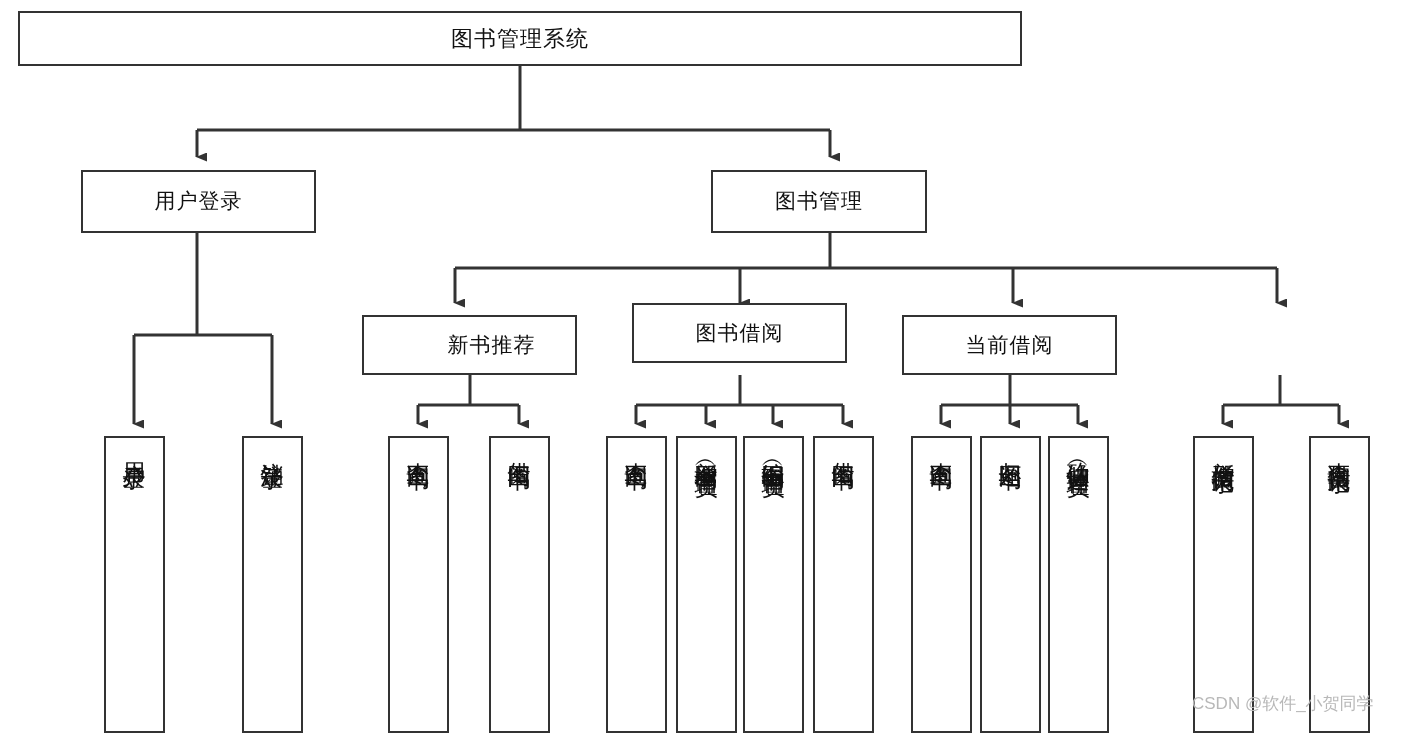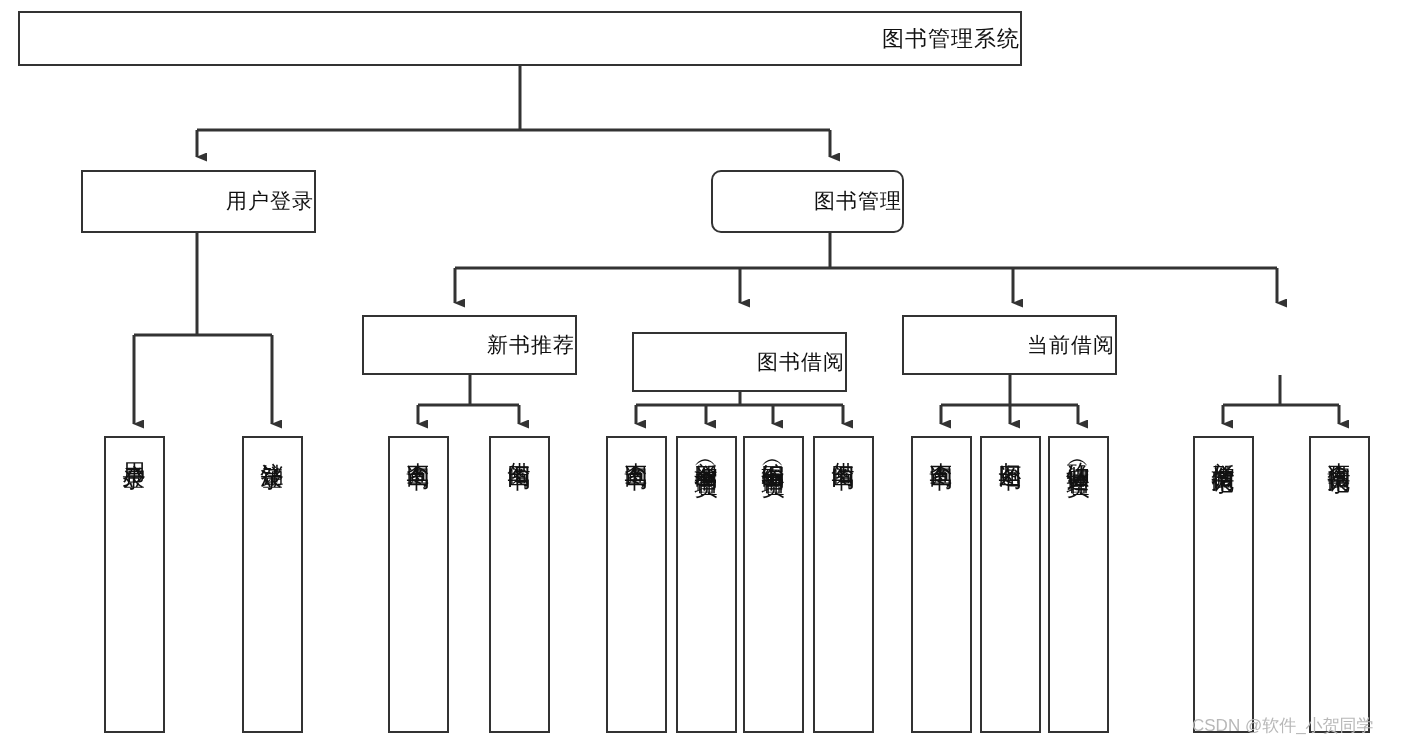--- a/index.html
+++ b/index.html
@@ -25,21 +25,21 @@
     height: 747px;
     pointer-events: none;
   }
   .node {
     position: absolute;
     box-sizing: border-box;
     background: #ffffff;
     border: 2px solid #333333;
     display: flex;
     align-items: center;
-    justify-content: flex-end;
+    justify-content: center;
     color: #111111;
     z-index: 2;
   }
   .node-label {
     display: block;
     text-align: center;
     line-height: 1.18;
   }
   
   .node.horiz .node-label {
@@ -60,21 +60,21 @@
     writing-mode: vertical-rl;
     text-orientation: upright;
     font-size: 23px;
     line-height: 1.05;
     letter-spacing: 2px;
     white-space: nowrap;
   }
   .watermark {
     position: absolute;
     left: 1192px;
-    top: 714px;
+    top: 692px;
     font-size: 17px;
     color: #b8b8b8;
     white-space: nowrap;
     z-index: 5;
   }
 </style>
 </head>
 <body>
 
 <div id="canvas">
@@ -129,28 +129,28 @@
     </g>
   </svg>
 
   <div class="node horiz root" style="left:18px; top:11px; width:1004px; height:55px;">
     <span class="node-label">图书管理系统</span>
   </div>
 
   <div class="node horiz" style="left:81px; top:170px; width:235px; height:63px;">
     <span class="node-label">用户登录</span>
   </div>
-  <div class="node horiz" style="left:711px; top:170px; width:193px; height:63px;border-radius:10px;">
+  <div class="node horiz" style="left:711px; top:170px; width:216px; height:63px;">
     <span class="node-label">图书管理</span>
   </div>
 
   <div class="node horiz" style="left:362px; top:315px; width:215px; height:60px;padding-left:44px;">
     <span class="node-label">新书推荐</span>
   </div>
-  <div class="node horiz" style="left:632px; top:332px; width:215px; height:60px;">
+  <div class="node horiz" style="left:632px; top:303px; width:215px; height:60px;">
     <span class="node-label">图书借阅</span>
   </div>
   <div class="node horiz" style="left:902px; top:315px; width:215px; height:60px;">
     <span class="node-label">当前借阅</span>
   </div>
 
   <div class="node vert" style="left:104px; top:436px; width:61px; height:297px;">
     <span class="node-label">用户登录</span>
   </div>
   <div class="node vert" style="left:242px; top:436px; width:61px; height:297px;">

